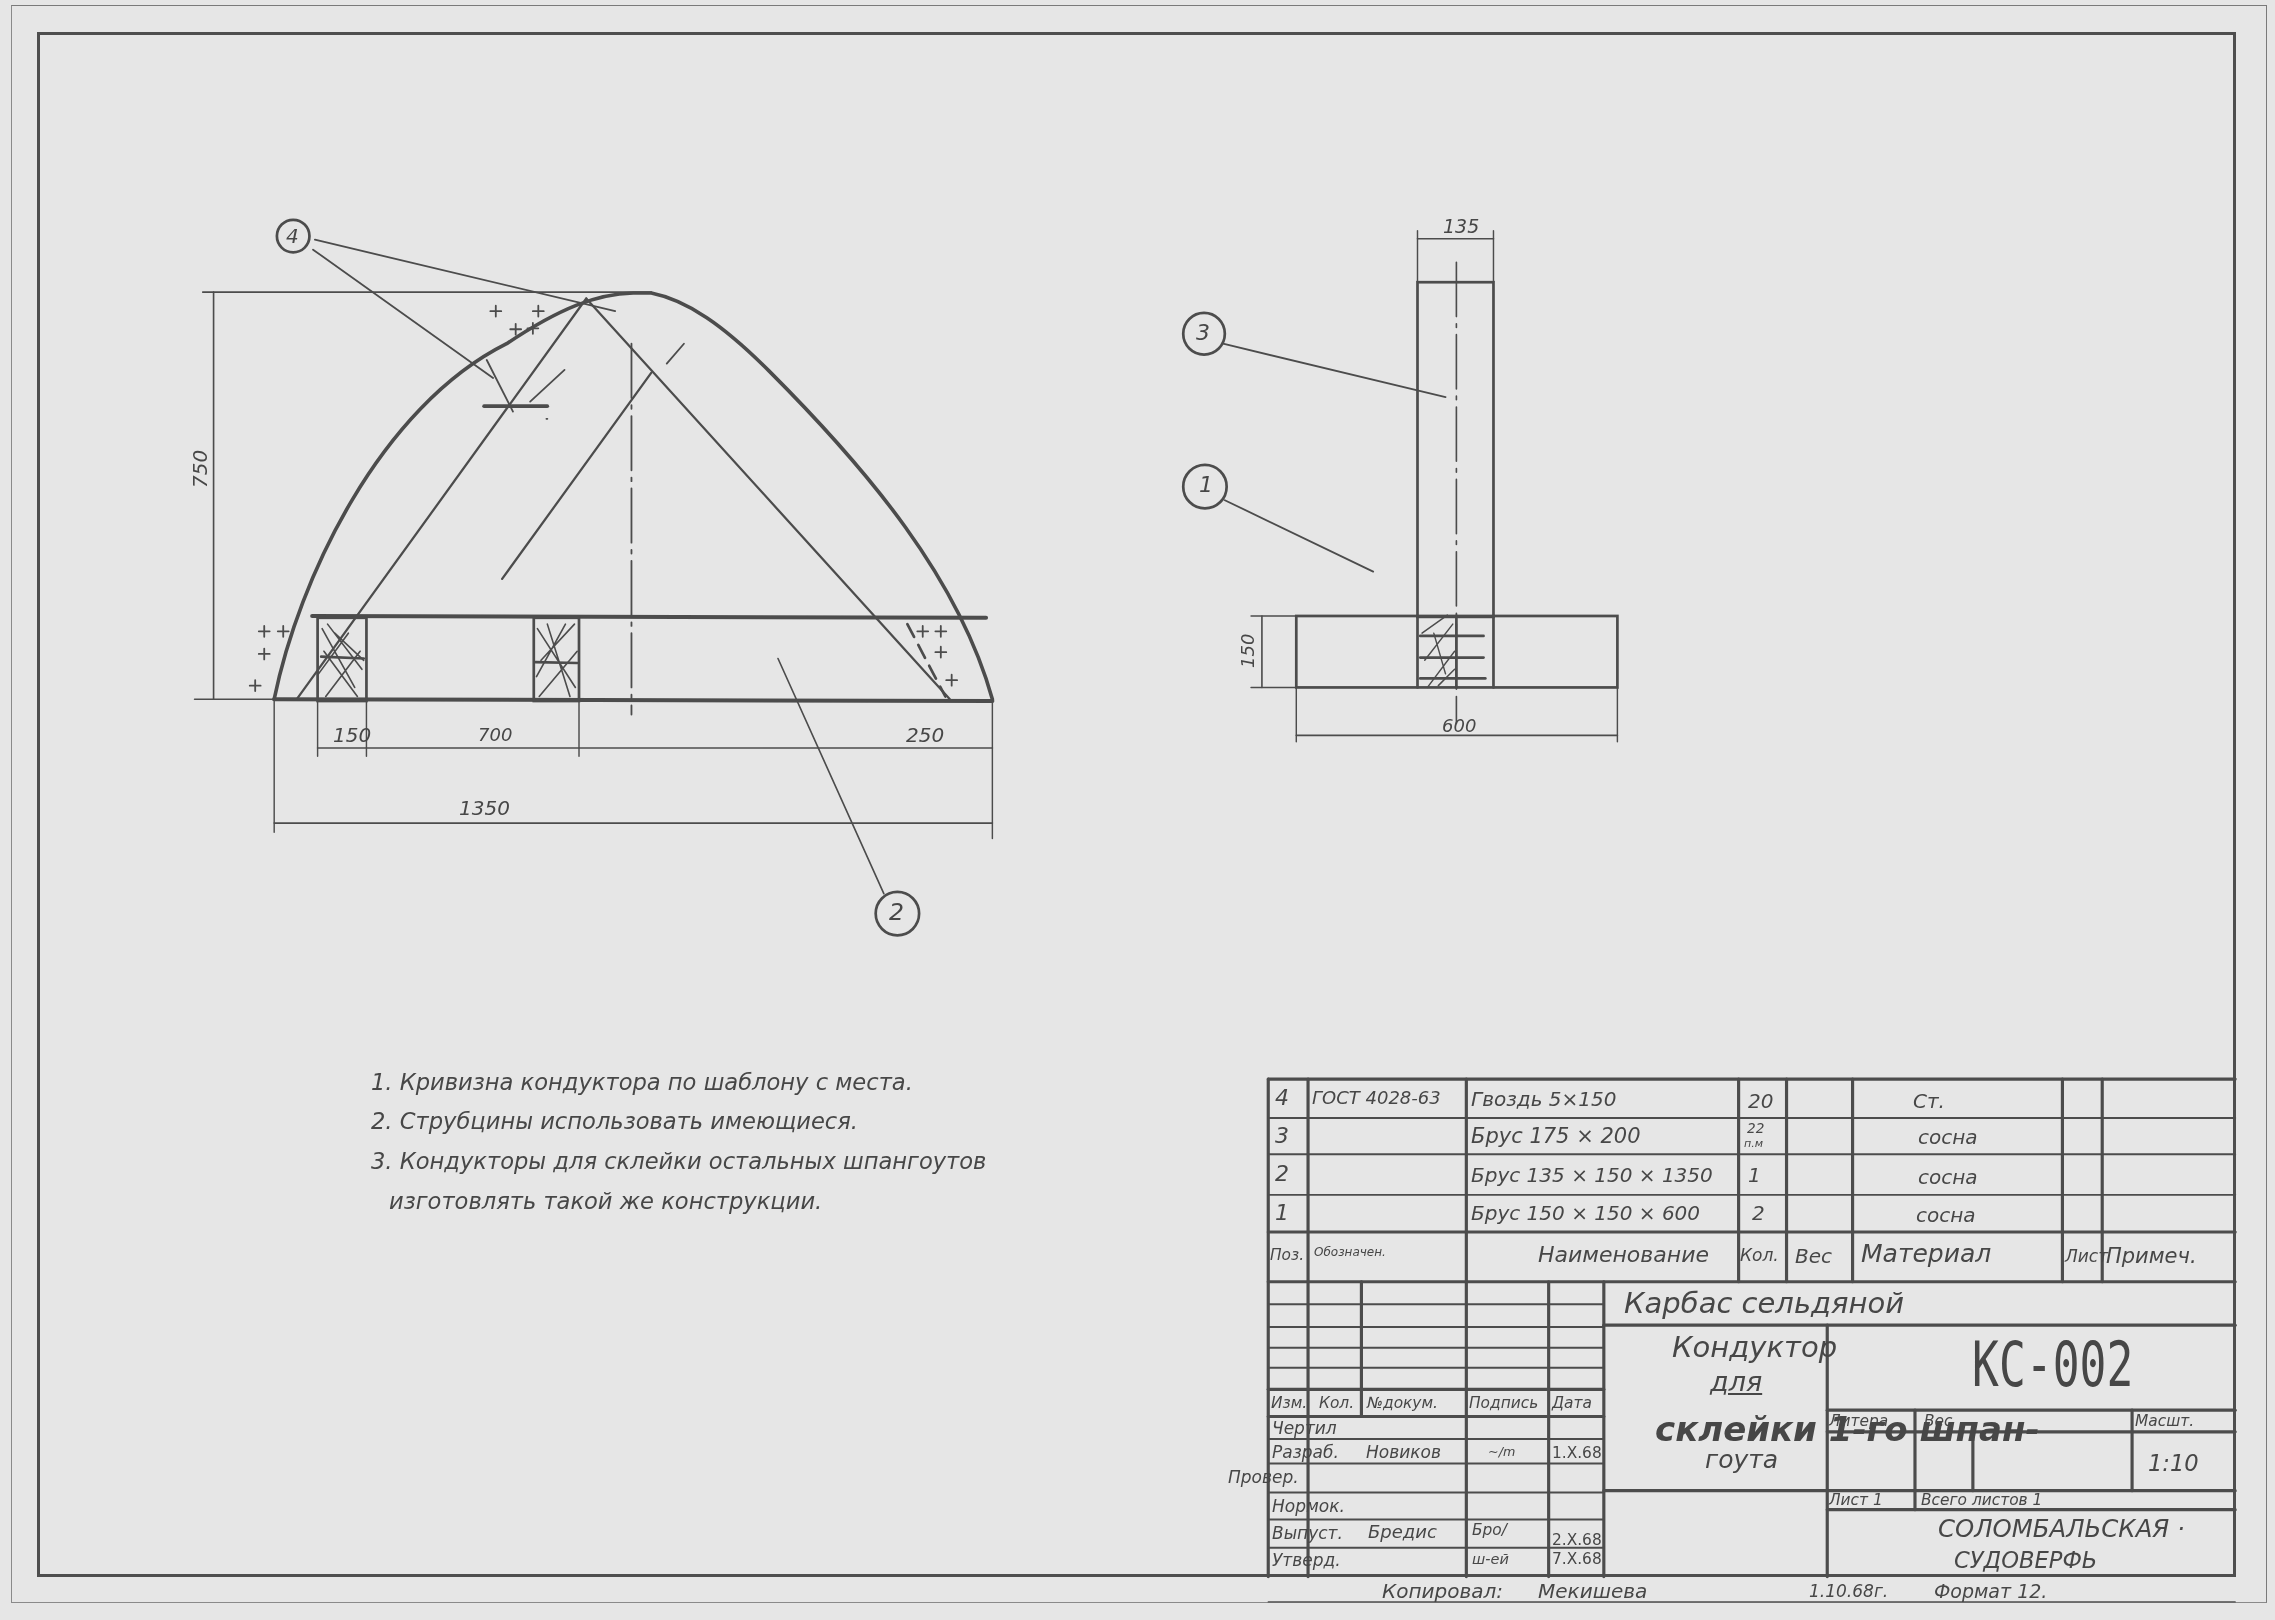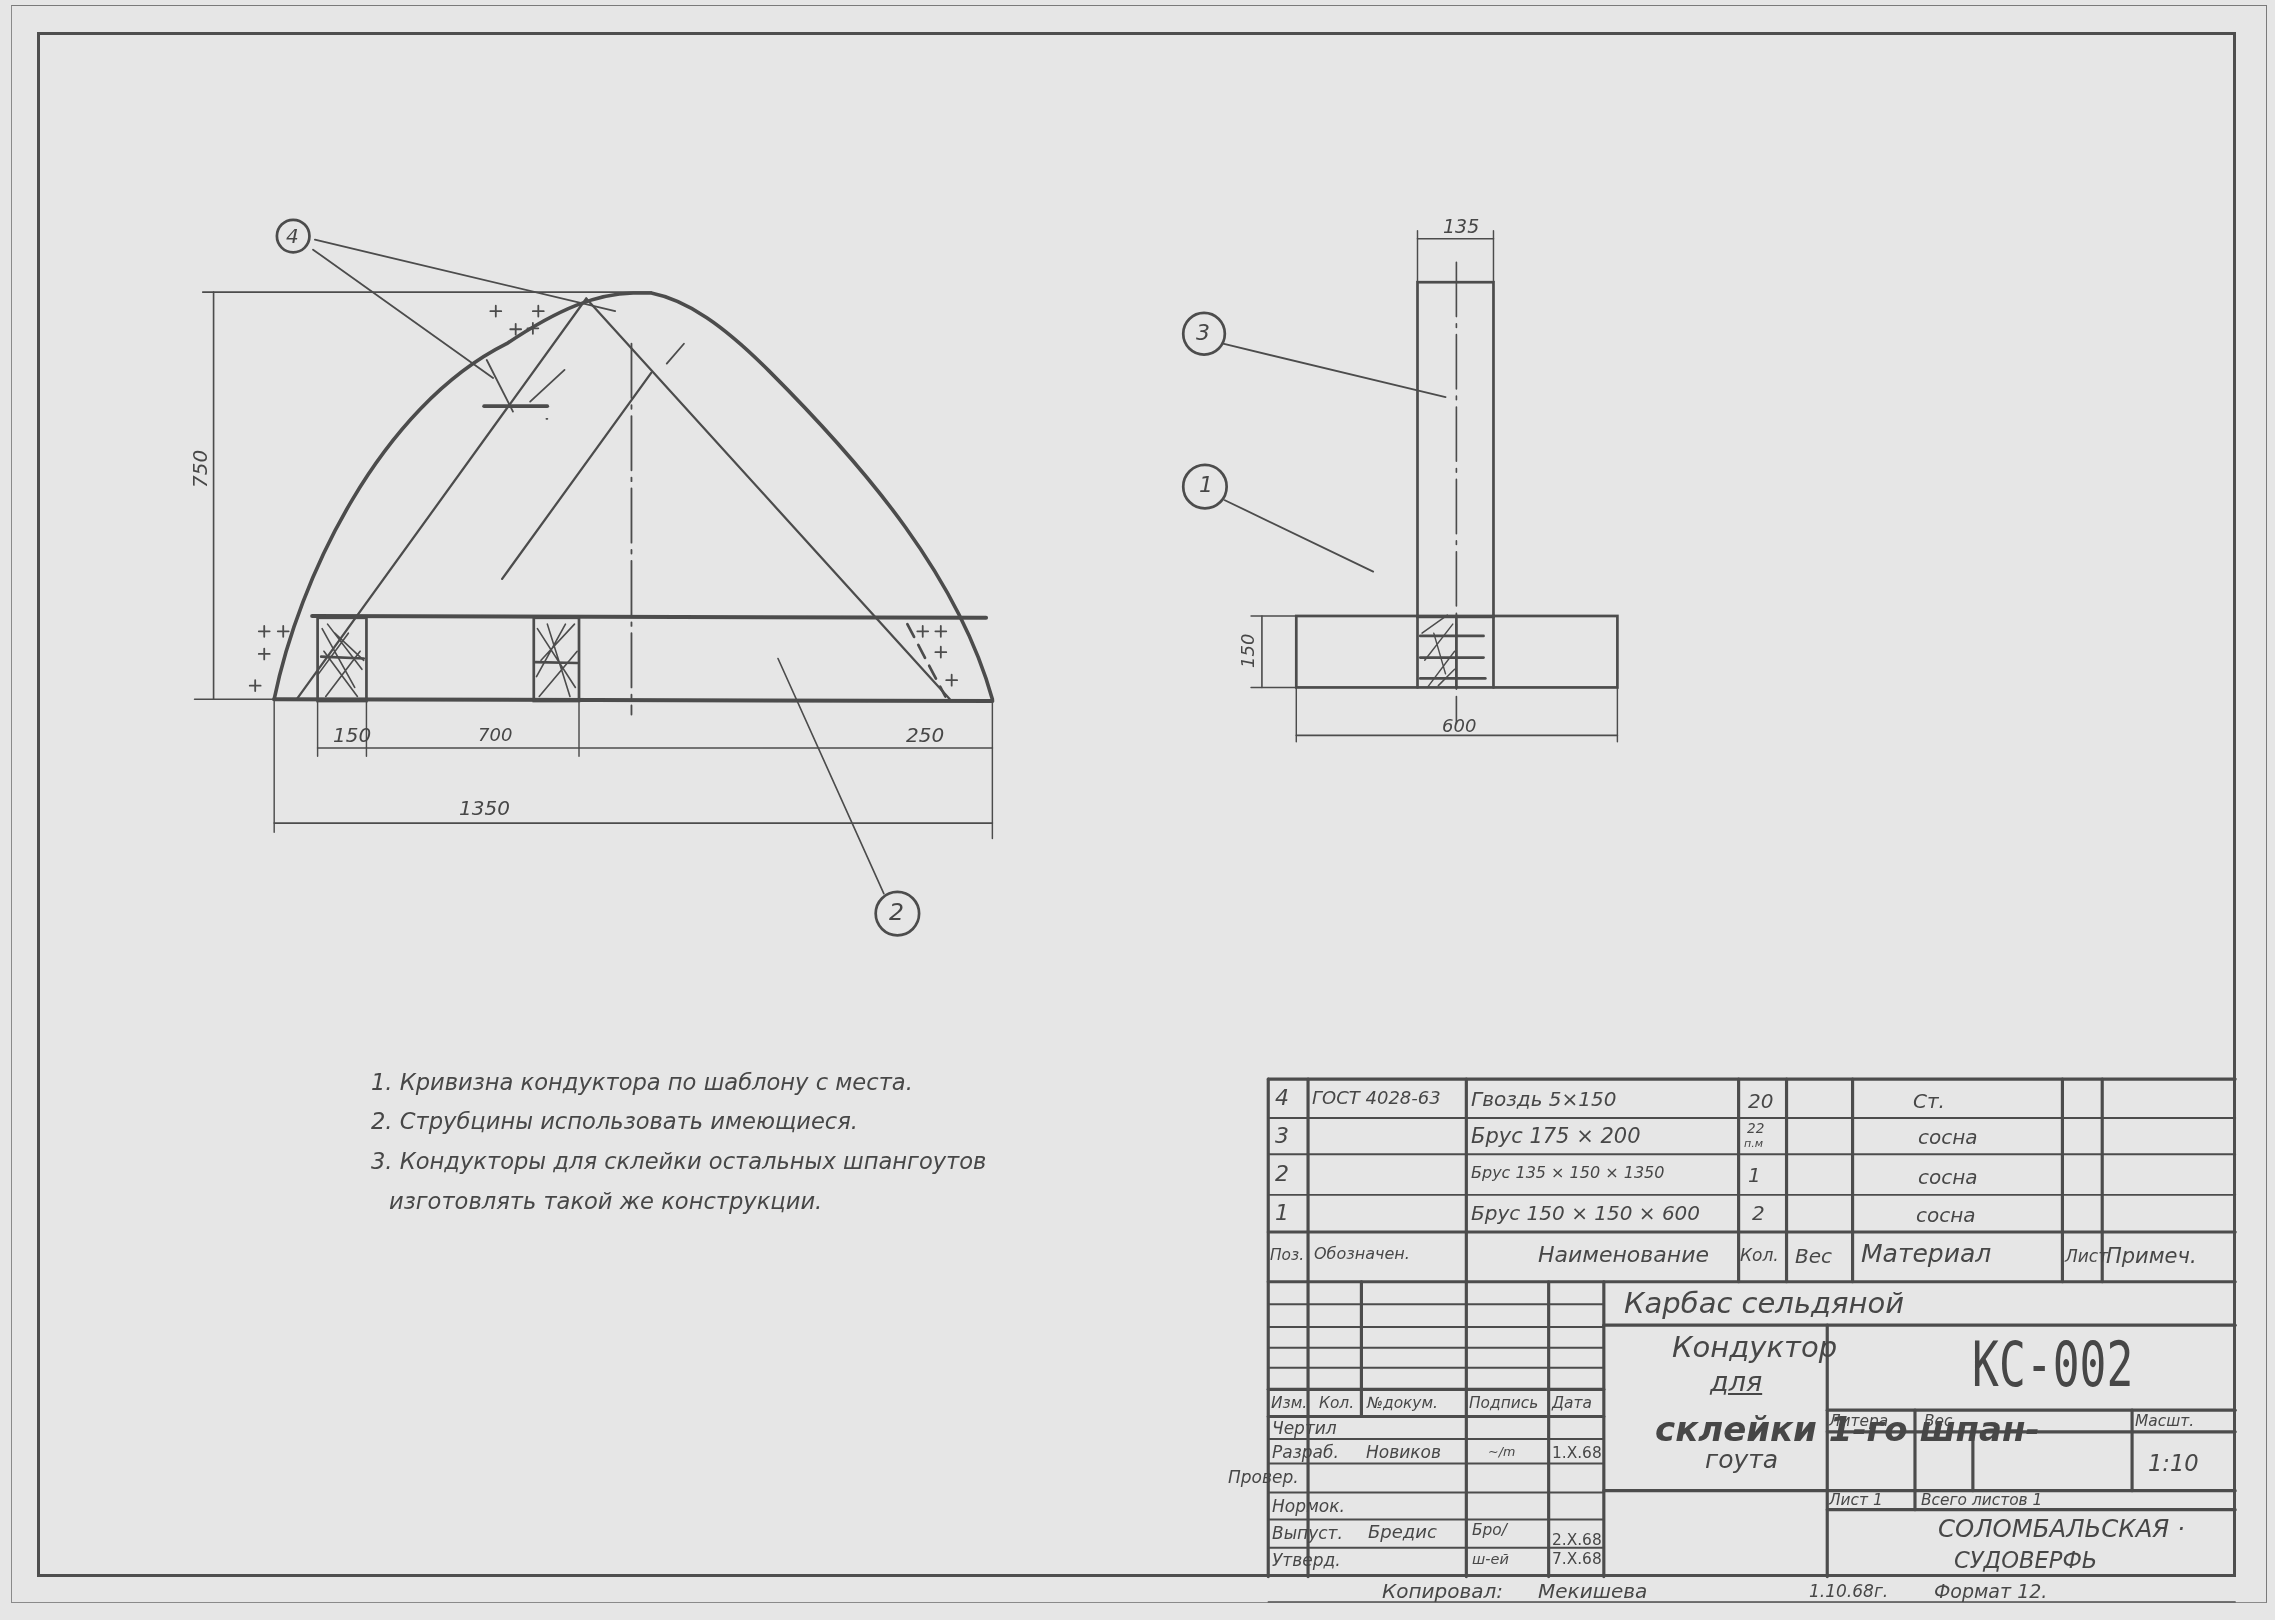--- a/index.html
+++ b/index.html
@@ -203,31 +203,31 @@
   <div class="hw" style="left:1748px;top:1091px;font-size:20px;">20</div>
   <div class="hw" style="left:1913px;top:1091px;font-size:20px;">Ст.</div>
 
   <div class="hw" style="left:1275px;top:1125px;font-size:22px;">3</div>
   <div class="hw" style="left:1471px;top:1126px;font-size:21px;">Брус   175 × 200</div>
   <div class="hw" style="left:1747px;top:1122px;font-size:13.6px;">22</div>
   <div class="hw" style="left:1744px;top:1138px;font-size:11px;">п.м</div>
   <div class="hw" style="left:1918px;top:1127px;font-size:20px;">сосна</div>
 
   <div class="hw" style="left:1275px;top:1163px;font-size:22px;">2</div>
-  <div class="hw" style="left:1471px;top:1165px;font-size:16px;">Брус  135 × 150 × 1350</div>
+  <div class="hw" style="left:1471px;top:1165px;font-size:20px;">Брус  135 × 150 × 1350</div>
   <div class="hw" style="left:1748px;top:1165px;font-size:20px;">1</div>
   <div class="hw" style="left:1918px;top:1167px;font-size:20px;">сосна</div>
 
   <div class="hw" style="left:1275px;top:1202px;font-size:22px;">1</div>
   <div class="hw" style="left:1471px;top:1203px;font-size:20px;">Брус  150 × 150 × 600</div>
   <div class="hw" style="left:1752px;top:1203px;font-size:20px;">2</div>
   <div class="hw" style="left:1916px;top:1205px;font-size:20px;">сосна</div>
 
   <div class="hw" style="left:1270px;top:1248px;font-size:15.4px;">Поз.</div>
-  <div class="hw" style="left:1314px;top:1246px;font-size:16px;font-style:italic;">Обозначен.</div>
+  <div class="hw" style="left:1314px;top:1246px;font-size:12px;font-style:italic;">Обозначен.</div>
   <div class="hw" style="left:1538px;top:1244px;font-size:22px;">Наименование</div>
   <div class="hw" style="left:1740px;top:1247px;font-size:17px;">Кол.</div>
   <div class="hw" style="left:1795px;top:1246px;font-size:20px;">Вес</div>
   <div class="hw" style="left:1861px;top:1241px;font-size:25px;">Материал</div>
   <div class="hw" style="left:2065px;top:1248px;font-size:17px;">Лист</div>
   <div class="hw" style="left:2106px;top:1246px;font-size:21px;">Примеч.</div>
 </div>
 
 <div>
   <div class="hw" style="left:1271px;top:1396px;font-size:15.4px;">Изм.</div>

